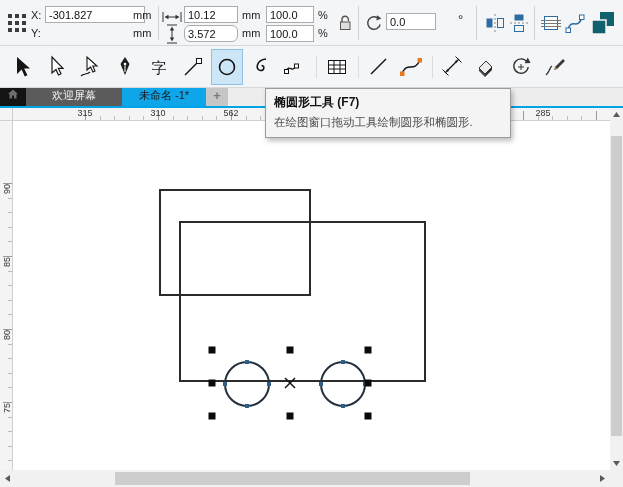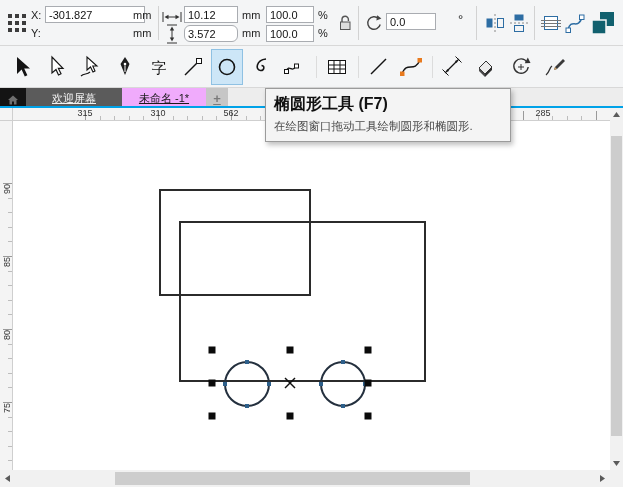--- a/index.html
+++ b/index.html
@@ -12,37 +12,37 @@
   input.num{position:absolute;height:17px;font-size:11px;padding:0 3px;border:1px solid #a9acb1;background:#fff;color:#111;font-family:inherit;}
   .vsep{position:absolute;width:1px;background:#d2d2d2;top:6px;height:34px;}
   
   .tbox{position:absolute;left:0;top:46px;width:623px;height:42px;background:#f4f5f6;border-bottom:1px solid #d8d8d8;}
   .tool{position:absolute;top:4px;width:30px;height:34px;display:flex;align-items:center;justify-content:center;}
   .tool.sel{background:#cde6f7;outline:1px solid #8fc1e3;}
   .tsep{position:absolute;width:1px;background:#dcdcdc;top:10px;height:22px;}
   .glyph{font-size:15px;color:#141414;line-height:1;}
   
   .tabs{position:absolute;left:0;top:88px;width:623px;height:18px;background:#ededed;}
-  .tab{position:absolute;top:0;height:18px;display:flex;align-items:flex-end;justify-content:center;font-size:11px;text-decoration:underline;}
+  .tab{position:absolute;top:0;height:18px;display:flex;align-items:flex-start;justify-content:center;font-size:11px;}
   .accent{position:absolute;left:0;top:106px;width:623px;height:2px;background:#00a2e8;}
   
   .corner{position:absolute;left:0;top:108px;width:13px;height:13px;background:#f4f4f4;border-right:1px solid #cfcfcf;border-bottom:1px solid #cfcfcf;}
   .hruler{position:absolute;left:13px;top:108px;width:597px;height:13px;background:#f4f4f4;border-bottom:1px solid #cfcfcf;overflow:hidden;
     background-image:repeating-linear-gradient(to right,#9a9a9a 0 1px,transparent 1px 73px),repeating-linear-gradient(to right,#bdbdbd 0 1px,transparent 1px 14.6px);
     background-size:100% 9px,100% 4px;background-position:72px bottom,72px bottom;background-repeat:no-repeat;}
   .hruler span{position:absolute;top:0;transform:translateX(-50%);font-size:9px;color:#333;}
   .vruler{position:absolute;left:0;top:121px;width:13px;height:349px;background:#f4f4f4;border-right:1px solid #cfcfcf;overflow:hidden;
     background-image:repeating-linear-gradient(to bottom,#9a9a9a 0 1px,transparent 1px 73px),repeating-linear-gradient(to bottom,#bdbdbd 0 1px,transparent 1px 14.6px);
     background-size:9px 100%,4px 100%;background-position:right 62px,right 62px;background-repeat:no-repeat;}
   .vruler span{position:absolute;left:0;width:13px;height:12px;line-height:12px;text-align:center;font-size:9px;color:#333;transform:rotate(-90deg);}
   
   .canvas{position:absolute;left:13px;top:121px;width:597px;height:349px;background:#fff;}
   
   .tooltip{position:absolute;left:265px;top:88px;width:246px;background:#f4f4f4;border:1px solid #9b9b9b;box-shadow:2px 3px 5px rgba(0,0,0,.25);z-index:50;padding:5px 8px 7px 8px;}
-  .tt-title{font-weight:bold;font-size:16px;color:#111;}
+  .tt-title{font-weight:bold;font-size:12px;color:#111;}
   .tt-body{font-size:11.5px;color:#4a4a4a;margin-top:4px;}
   
   .vscroll{position:absolute;left:610px;top:108px;width:13px;height:362px;background:#f1f1f1;}
   .hscroll{position:absolute;left:0;top:470px;width:610px;height:17px;background:#f1f1f1;}
   .sbtn{position:absolute;display:flex;align-items:center;justify-content:center;background:#f1f1f1;}
   .vthumb{position:absolute;left:1px;top:28px;width:11px;height:300px;background:#cdcdcd;}
   .hthumb{position:absolute;left:115px;top:2px;width:355px;height:13px;background:#cdcdcd;}
   .scorner{position:absolute;left:610px;top:470px;width:13px;height:17px;background:#f1f1f1;}
   svg{display:block;}
 </style>
@@ -253,21 +253,21 @@
 
   <div class="tabs">
     <div class="tab" style="left:0;width:26px;background:#141414">
       <svg width="12" height="12" viewBox="0 0 12 12">
         <path d="M6,1.5 L11,6 H9.5 V10.5 H7 V7.5 H5 V10.5 H2.5 V6 H1 Z" fill="#6f6f6f"></path>
       </svg>
     </div>
     <div class="tab" style="left:26px;width:96px;background:#5b5b5b;color:#f2f2f2">
       <span>欢迎屏幕</span>
     </div>
-    <div class="tab" style="left:122px;width:84px;background:#f0abfc;color:#1a1a1a">
+    <div class="tab" style="left:122px;width:84px;background:#0ea5e9;color:#1a1a1a">
       <span>未命名 -1*</span>
     </div>
     <div class="tab" style="left:206px;width:22px;background:#c6c6c6;color:#7a7a7a;font-size:13px;font-weight:bold">
       <span>+</span>
     </div>
   </div>
   <div class="accent"></div>
 
   <div class="corner"></div>
   <div class="hruler">

